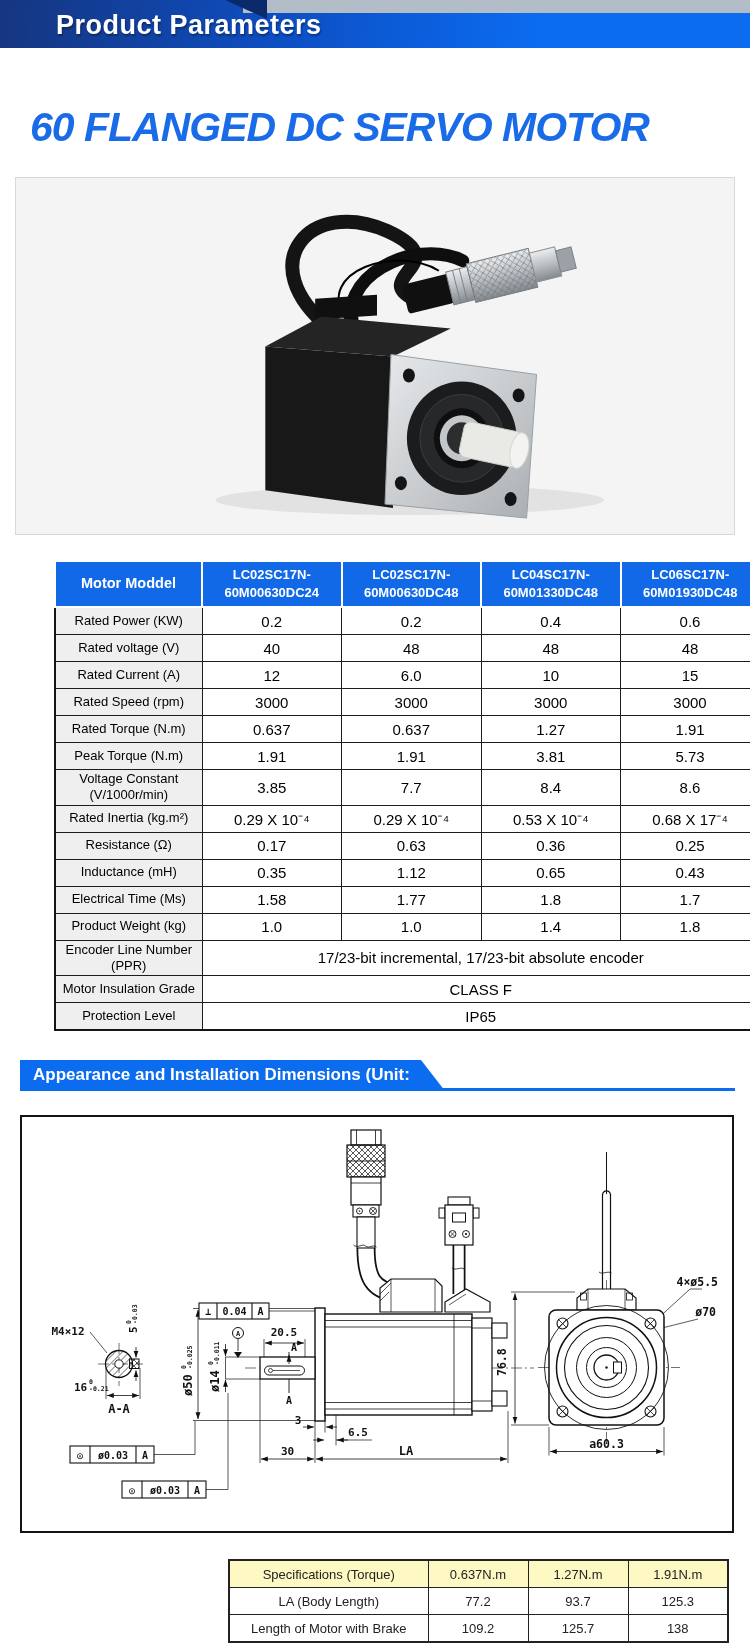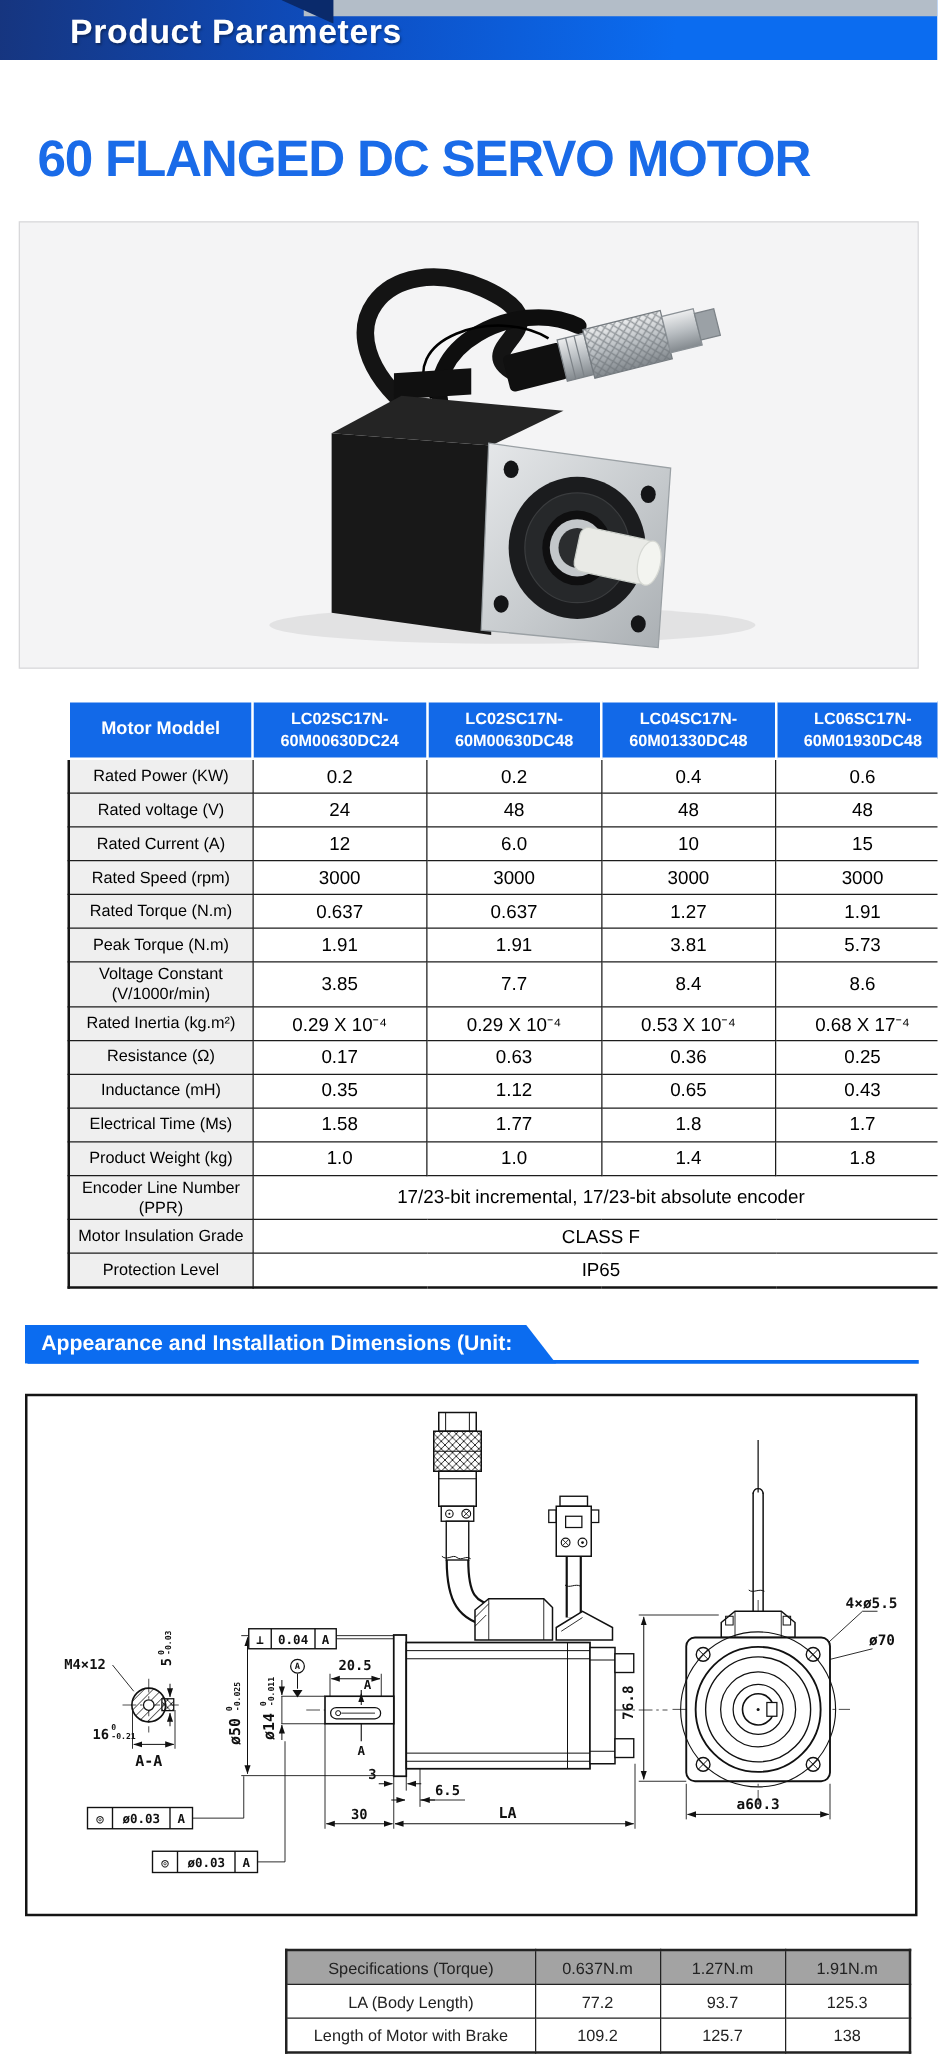--- a/index.html
+++ b/index.html
@@ -5,21 +5,21 @@
   html,body{margin:0;padding:0;background:#fff;font-family:"Liberation Sans",sans-serif;}
   body{width:750px;}
 
   
   .banner{position:relative;height:48px;background:linear-gradient(96deg,var(--banner-dark) 0%,#0d4fc4 38%,var(--accent-blue) 72%,var(--accent-blue) 100%);overflow:hidden;}
   .banner-gray{position:absolute;top:0;left:243px;right:0;height:13px;background:var(--gray-strip);}
   .banner-fold{position:absolute;top:0;left:225px;width:42px;height:19px;background:#0a2a6b;clip-path:polygon(0 0,100% 0,100% 100%);}
   .banner-title{position:absolute;left:56px;top:0;line-height:50px;color:#fff;font-size:27px;font-weight:700;letter-spacing:.5px;text-shadow:1px 2px 2px rgba(0,0,0,.35);}
 
   
-  .page-title{margin:0;padding:56px 0 0 30px;font-size:41px;font-weight:700;letter-spacing:-1px;color:var(--title-blue);white-space:nowrap;}
+  .page-title{margin:0;padding:56px 0 0 30px;font-size:41px;font-weight:700;letter-spacing:-1px;color:var(--title-blue);white-space:nowrap;font-style:italic;}
 
   
   .photo-wrap{margin:26px 15px 0 15px;height:356px;border:1px solid #d8d8da;background:#f4f4f5;}
   .photo-wrap svg{display:block;width:100%;height:100%;}
 
   
   .spec-wrap{margin:25px 21px 0 22px;padding-left:32px;}
   table.spec{border-collapse:collapse;width:707px;table-layout:fixed;border:2px solid #141414;}
   table.spec col.c0{width:147px;}
   table.spec th{background:var(--table-header-blue);color:#fff;border:2px solid #fff;font-size:13px;font-weight:600;height:42px;white-space:pre-line;line-height:1.35;}
@@ -37,21 +37,21 @@
   .panel{margin:24px 16px 0 20px;width:710px;height:414px;border:2px solid #141414;box-sizing:content-box;background:#fff;}
   .panel svg{display:block;width:710px;height:414px;}
   .dtxt{font-family:"DejaVu Sans Mono",monospace;font-weight:700;font-size:11px;fill:#111;}
   .t10{font-size:10px;} .t12{font-size:12px;} .t65{font-size:6.5px;font-weight:700;} .t7{font-size:7px;} .t115{font-size:11.5px;}
 
   
   .dim-wrap{margin:26px 0 30px 228px;}
   table.dim{border-collapse:collapse;table-layout:fixed;border:2px solid #222;}
   table.dim col.d0{width:199px;} table.dim col.dn{width:100px;}
   table.dim td{border:1.5px solid #222;text-align:center;font-size:13px;height:24px;color:#222;}
-  table.dim tr.hdr td{background:#a3a3a3;}
+  table.dim tr.hdr td{background:#fef9c3;}
 </style>
 </head>
 <body>
 
 <div class="banner">
   <div class="banner-gray"></div>
   <div class="banner-fold"></div>
   <div class="banner-title">Product Parameters</div>
 </div>
 
@@ -138,21 +138,21 @@
   <tbody>
     <tr>
           <td class="lbl">Rated Power (KW)</td>
           <td class="val">0.2</td>
           <td class="val">0.2</td>
           <td class="val">0.4</td>
           <td class="val">0.6</td>
         </tr>
     <tr>
           <td class="lbl">Rated voltage (V)</td>
-          <td class="val">24</td>
+          <td class="val">40</td>
           <td class="val">48</td>
           <td class="val">48</td>
           <td class="val">48</td>
         </tr>
     <tr>
           <td class="lbl">Rated Current (A)</td>
           <td class="val">12</td>
           <td class="val">6.0</td>
           <td class="val">10</td>
           <td class="val">15</td>

